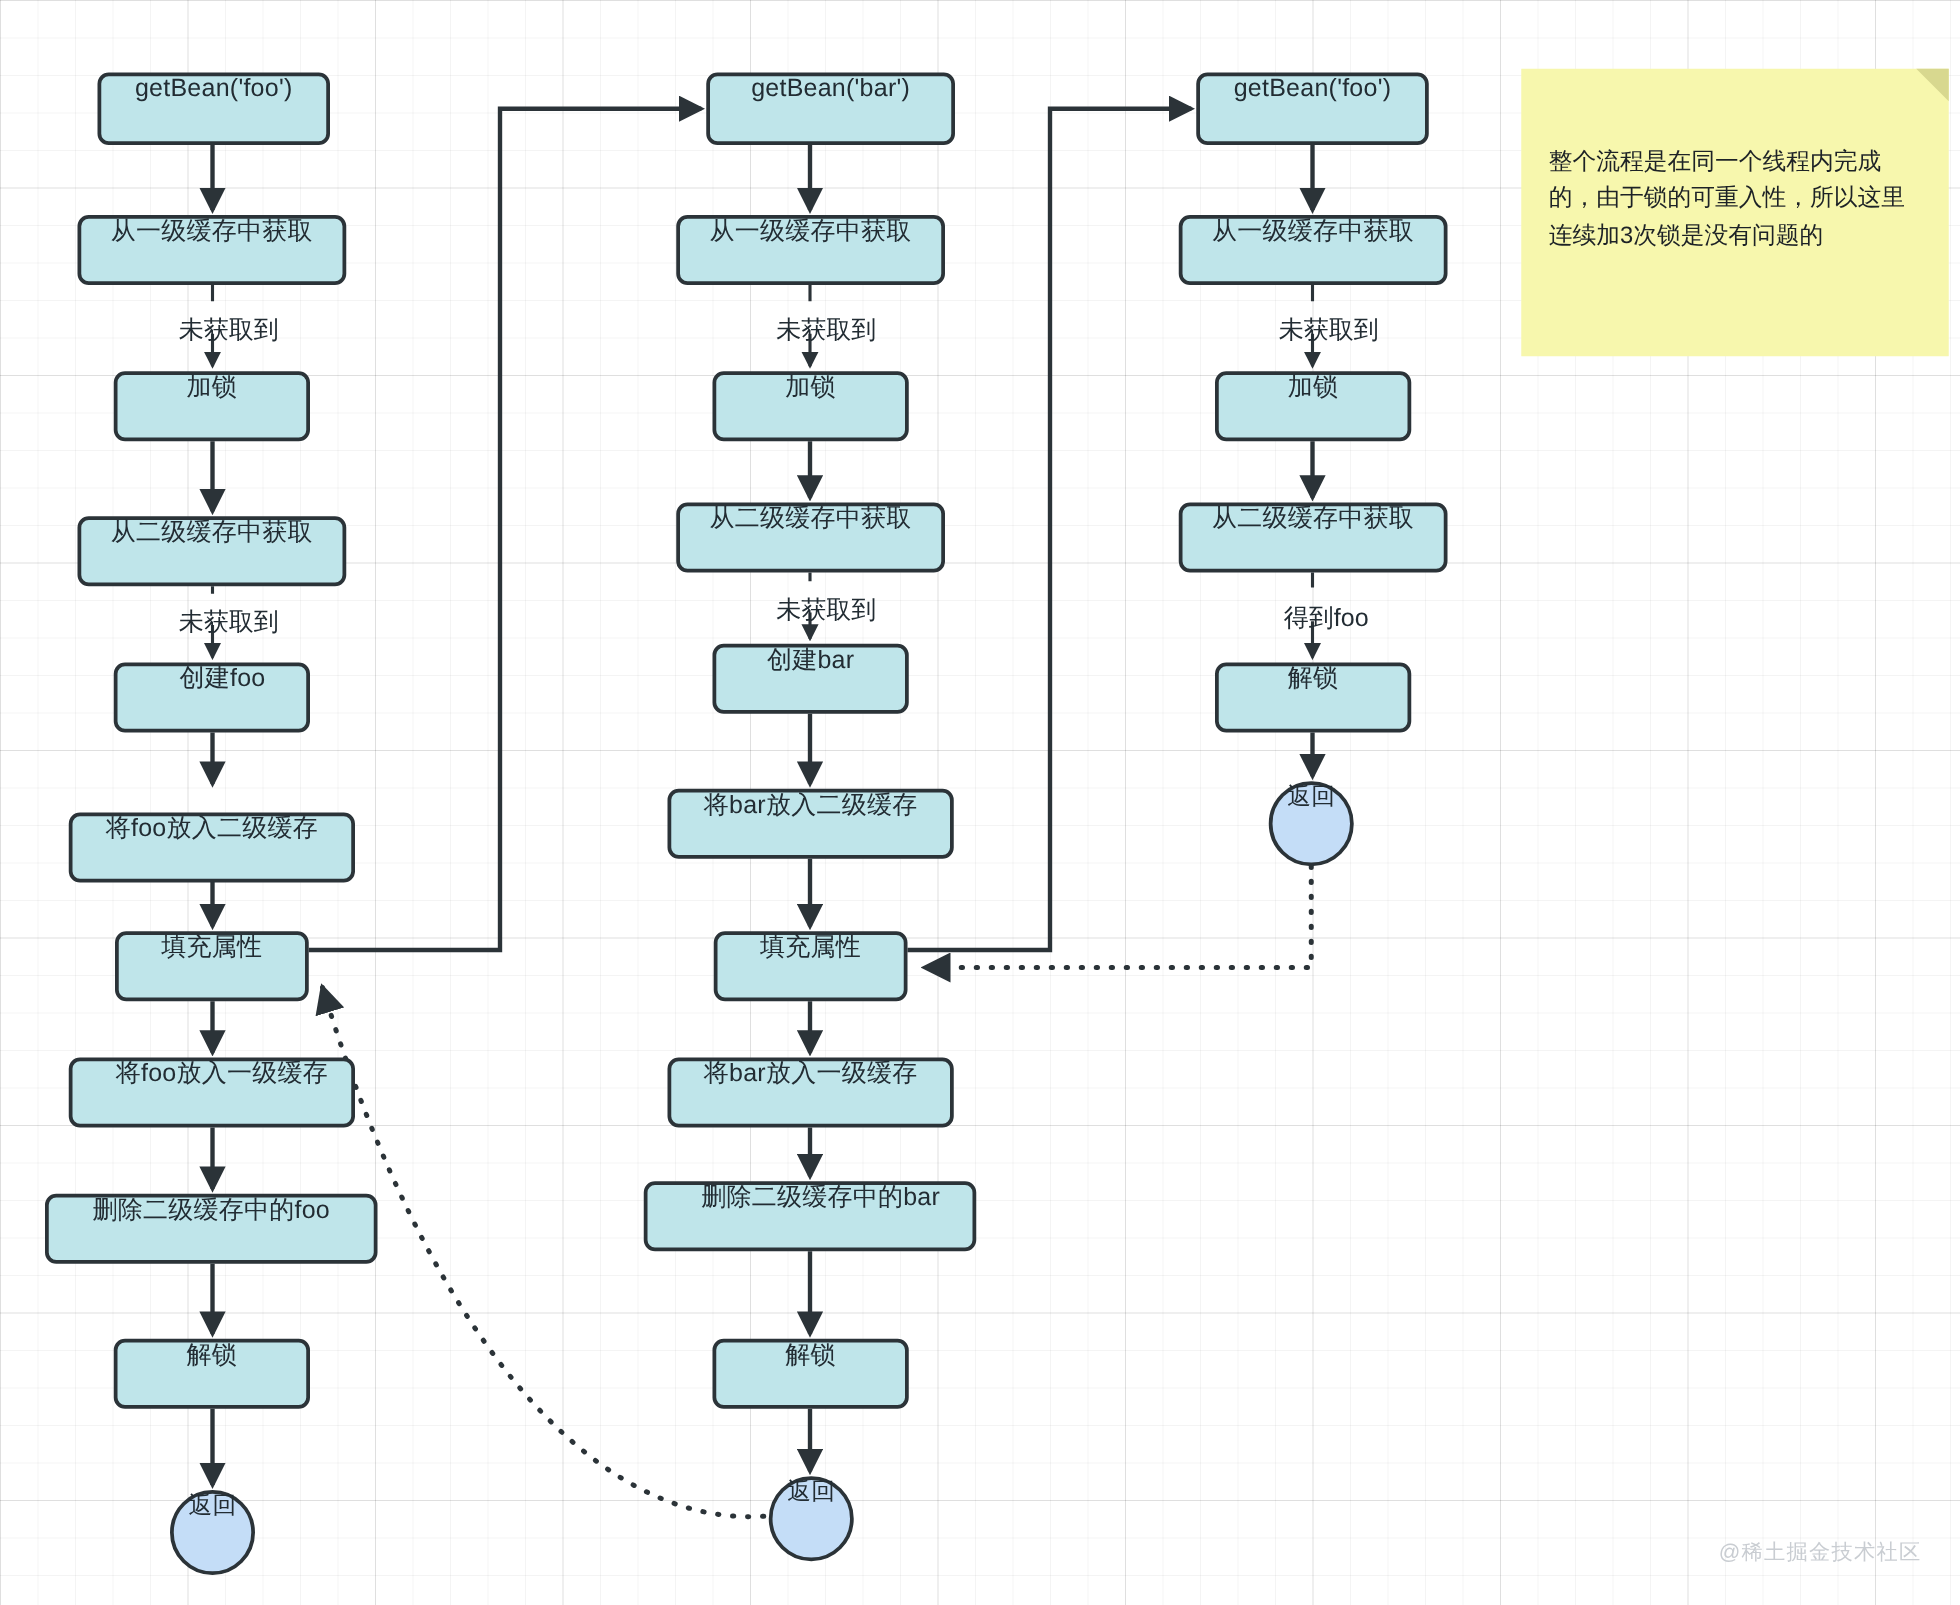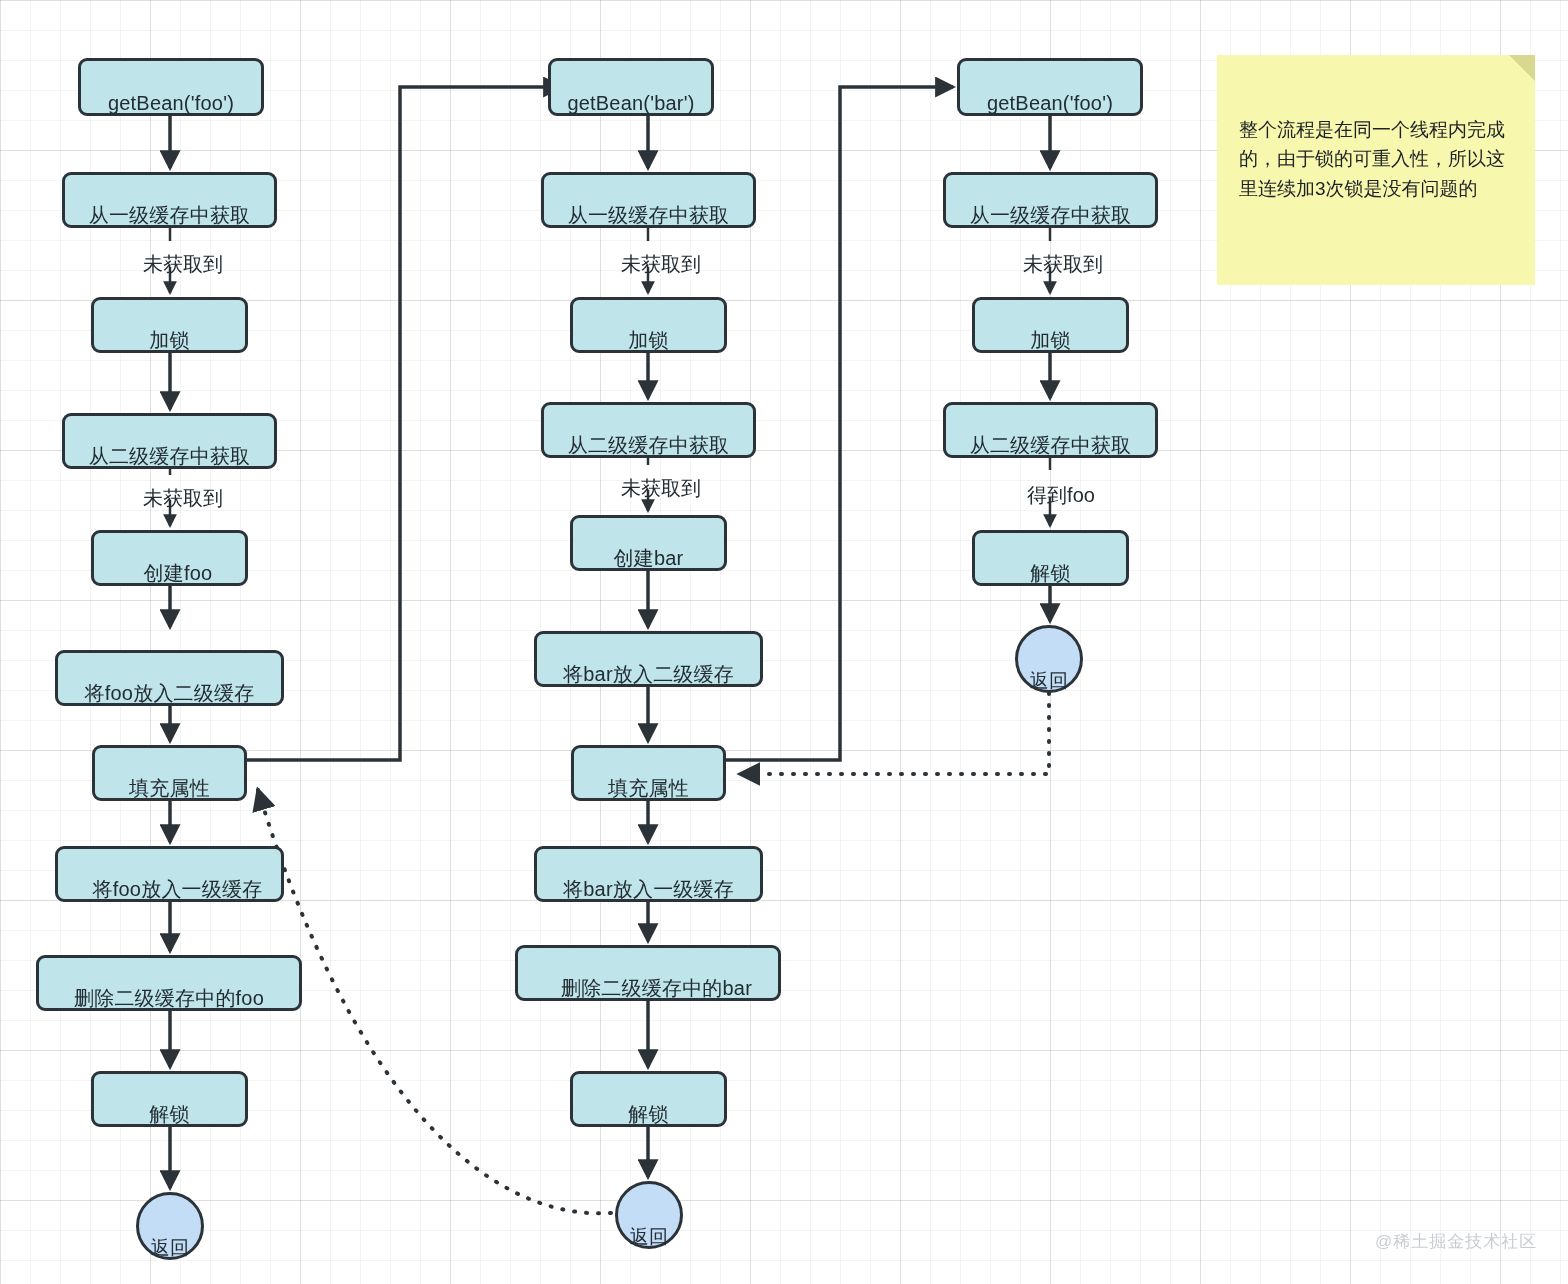--- a/index.html
+++ b/index.html
@@ -26,21 +26,21 @@
     position: absolute;
     left: 0; top: 0;
     width: 1568px;
     height: 1284px;
     pointer-events: none;
   }
   .node {
     position: absolute;
     box-sizing: border-box;
     display: flex;
-    align-items: flex-end;
+    align-items: flex-start;
     justify-content: center;
     background: #bfe5ea;
     border: 3px solid #2b3338;
     border-radius: 9px;
     color: #222c33;
     font-size: 20px;
     line-height: 1;
     white-space: nowrap;
     letter-spacing: 0.2px;
   }
@@ -178,21 +178,21 @@
   <div class="node" style="left:91px; top:1071px; width:157px; height:56px;">
     <span>解锁</span>
   </div>
   <div class="node terminal" style="left:136px; top:1192px; width:68px; height:68px;">
     <span>返回</span>
   </div>
 
   <div class="edge-label" style="left:170px; top:254px;">未获取到</div>
   <div class="edge-label" style="left:170px; top:488px;">未获取到</div>
 
-  <div class="node" style="left:548px; top:58px; width:166px; height:58px;">
+  <div class="node" style="left:565px; top:58px; width:199px; height:58px;">
     <span>getBean('bar')</span>
   </div>
   <div class="node" style="left:541px; top:172px; width:215px; height:56px;">
     <span>从一级缓存中获取</span>
   </div>
   <div class="node" style="left:570px; top:297px; width:157px; height:56px;">
     <span>加锁</span>
   </div>
   <div class="node" style="left:541px; top:402px; width:215px; height:56px;">
     <span>从二级缓存中获取</span>
@@ -237,20 +237,20 @@
   <div class="node" style="left:972px; top:530px; width:157px; height:56px;">
     <span>解锁</span>
   </div>
   <div class="node terminal" style="left:1015px; top:625px; width:68px; height:68px;">
     <span>返回</span>
   </div>
 
   <div class="edge-label" style="left:1050px; top:254px;">未获取到</div>
   <div class="edge-label" style="left:1048px; top:485px;">得到foo</div>
 
-  <div class="sticky" style="left:1217px; top:55px; width:318px; height:230px;">
+  <div class="sticky" style="left:1217px; top:55px; width:342px; height:230px;">
     <span class="fold"></span>
     <span>整个流程是在同一个线程内完成的，由于锁的可重入性，所以这里连续加3次锁是没有问题的</span>
   </div>
 
   <div class="watermark" style="left:1375px; top:1230px;">@稀土掘金技术社区</div>
 
 </div>
 
 </body></html>

